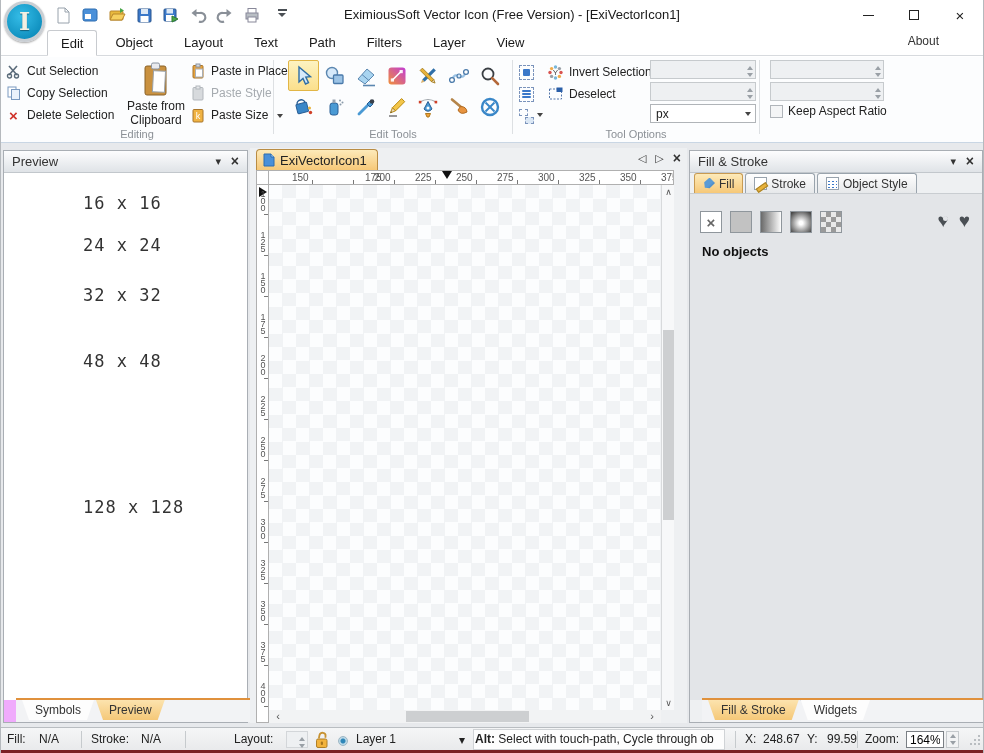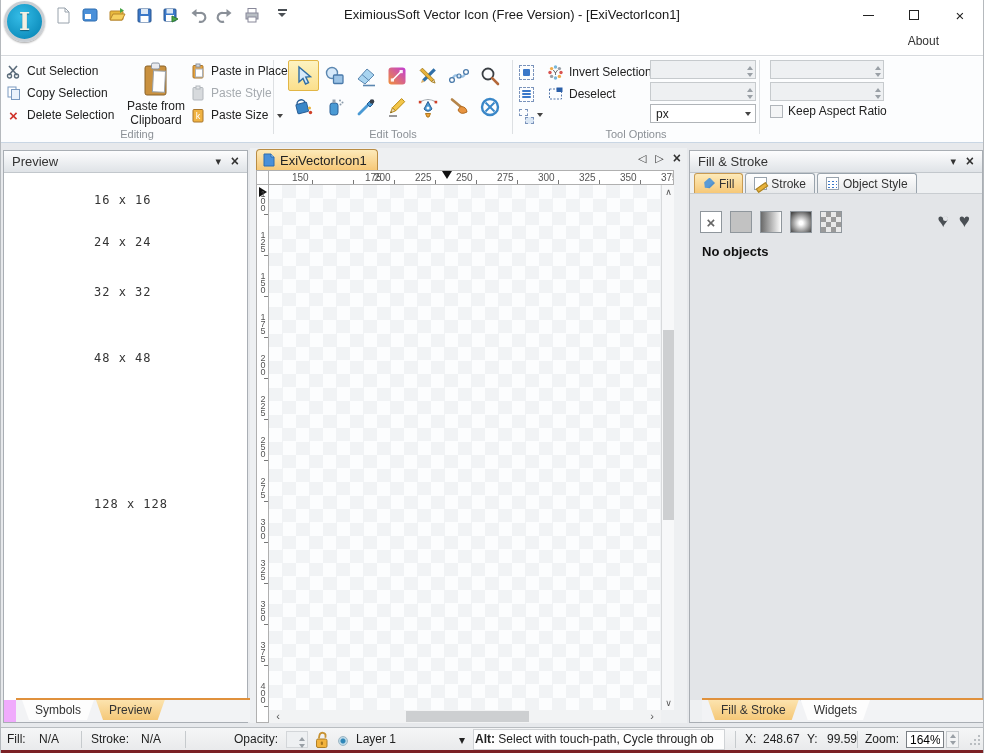--- a/index.html
+++ b/index.html
@@ -83,21 +83,21 @@
   .left-panel  { left:2px;  top:7px; width:245px; height:573px; }
   .center-panel{ left:249px; top:5px; width:437px; height:575px; background:#eef0f2; border:none; }
   .right-panel { left:688px; top:7px; width:294px; height:573px; background:#eef0f2; }
 
   .phead { position:relative; height:22px; background:linear-gradient(#fdfdfe,#dfe3e7); border-bottom:1px solid #c2c7cc; line-height:21px; padding-left:8px; font-size:13px; color:#333; }
   .phead .caret { position:absolute; right:26px; top:0; font-size:11px; color:#333; }
   .phead .pclose { position:absolute; right:8px; top:0; font-size:14px; font-weight:bold; color:#333; }
 
   
   .pbody-left { position:absolute; left:0; top:22px; width:243px; height:527px; background:#fff; }
-  .psize { position:absolute; left:90px; font-family:"DejaVu Sans Mono", monospace; font-size:12px; color:#333; letter-spacing:1px; }
+  .psize { position:absolute; left:79px; font-family:"DejaVu Sans Mono", monospace; font-size:17px; color:#333; letter-spacing:1px; }
   .bstrip { position:absolute; left:12px; bottom:0; width:100%; height:24px; background:#f2f3f5; }
   .bline { height:2px; background:#e0913c; }
   .btabs { display:flex; padding-left:6px; margin-top:0; height:20px; }
   .btab { padding:1px 13px 0; font-size:12px; color:#333; background:#fdfdfd;
           clip-path:polygon(0 0, 100% 0, calc(100% - 7px) 100%, 7px 100%);
           filter:drop-shadow(0 1px 0 #8aa0b8) drop-shadow(1px 0 0 #8aa0b8) drop-shadow(-1px 0 0 #8aa0b8);
           margin-right:2px; line-height:18px; }
   .btab.active { background:linear-gradient(#fce3ae,#f5c878); }
 
   
@@ -244,20 +244,30 @@
       <div class="wbtn">
           <span class="glyph-max"></span>
         </div>
       <div class="wbtn">
           <span class="glyph-close">×</span>
         </div>
     </div>
   </div>
 
   <div class="menubar">
+    <div id="menu-tabs">
+        <div class="mtab active">Edit</div>
+        <div class="mtab">Object</div>
+        <div class="mtab">Layout</div>
+        <div class="mtab">Text</div>
+        <div class="mtab">Path</div>
+        <div class="mtab">Filters</div>
+        <div class="mtab">Layer</div>
+        <div class="mtab">View</div>
+      </div>
     <div class="about">About</div>
   </div>
 
   <div class="ribbon">
     <div class="rgroup g-editing">
       <div class="small-col">
         <div class="sbtn">
           <span class="micon">
               <svg width="16" height="16">
                 <line x1="3" y1="3" x2="11" y2="12" stroke="#5a6b7a" stroke-width="1.6"></line>
@@ -717,21 +727,21 @@
     </div>
   </div>
 
   <div class="statusbar">
     <span class="sb" style="left:6px">Fill:</span>
     <span class="sb" style="left:38px">N/A</span>
     <span class="ssep" style="left:80px"></span>
     <span class="sb" style="left:90px">Stroke:</span>
     <span class="sb" style="left:140px">N/A</span>
     <span class="ssep" style="left:184px"></span>
-    <span class="sb" style="left:233px">Opacity:</span>
+    <span class="sb" style="left:233px">Layout:</span>
     <span class="mini-spin" style="left:285px">
         <span class="arrs">
           <i class="arr-up"></i>
           <i class="arr-dn"></i>
         </span>
       </span>
     <span class="sb" style="left:312px; top:2px"><svg width="17" height="19">
           <path d="M6,9 V5.8 a3.1,3.1 0 0 1 6.2,0 V7.2" fill="none" stroke="#c79232" stroke-width="1.8" transform="rotate(10 9 8)"></path>
           <rect x="3.5" y="9" width="10.5" height="8.5" rx="1.5" fill="#f2b33d" stroke="#b07f26"></rect>
           <rect x="7.8" y="11.5" width="2.2" height="3.5" rx="1" fill="#a8761f"></rect>

